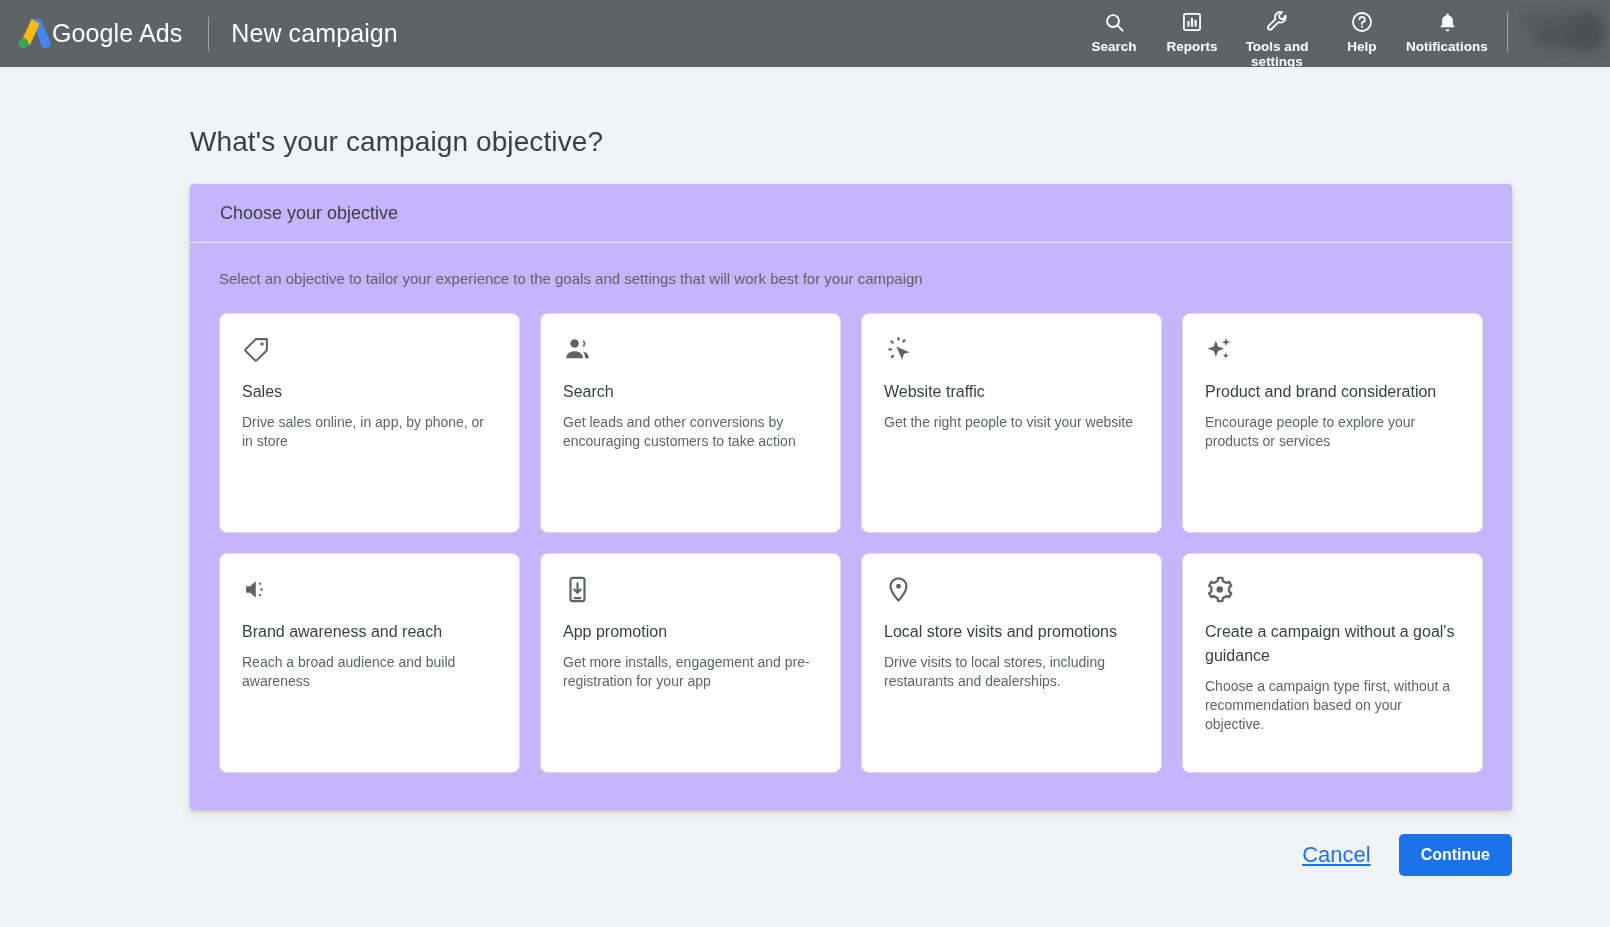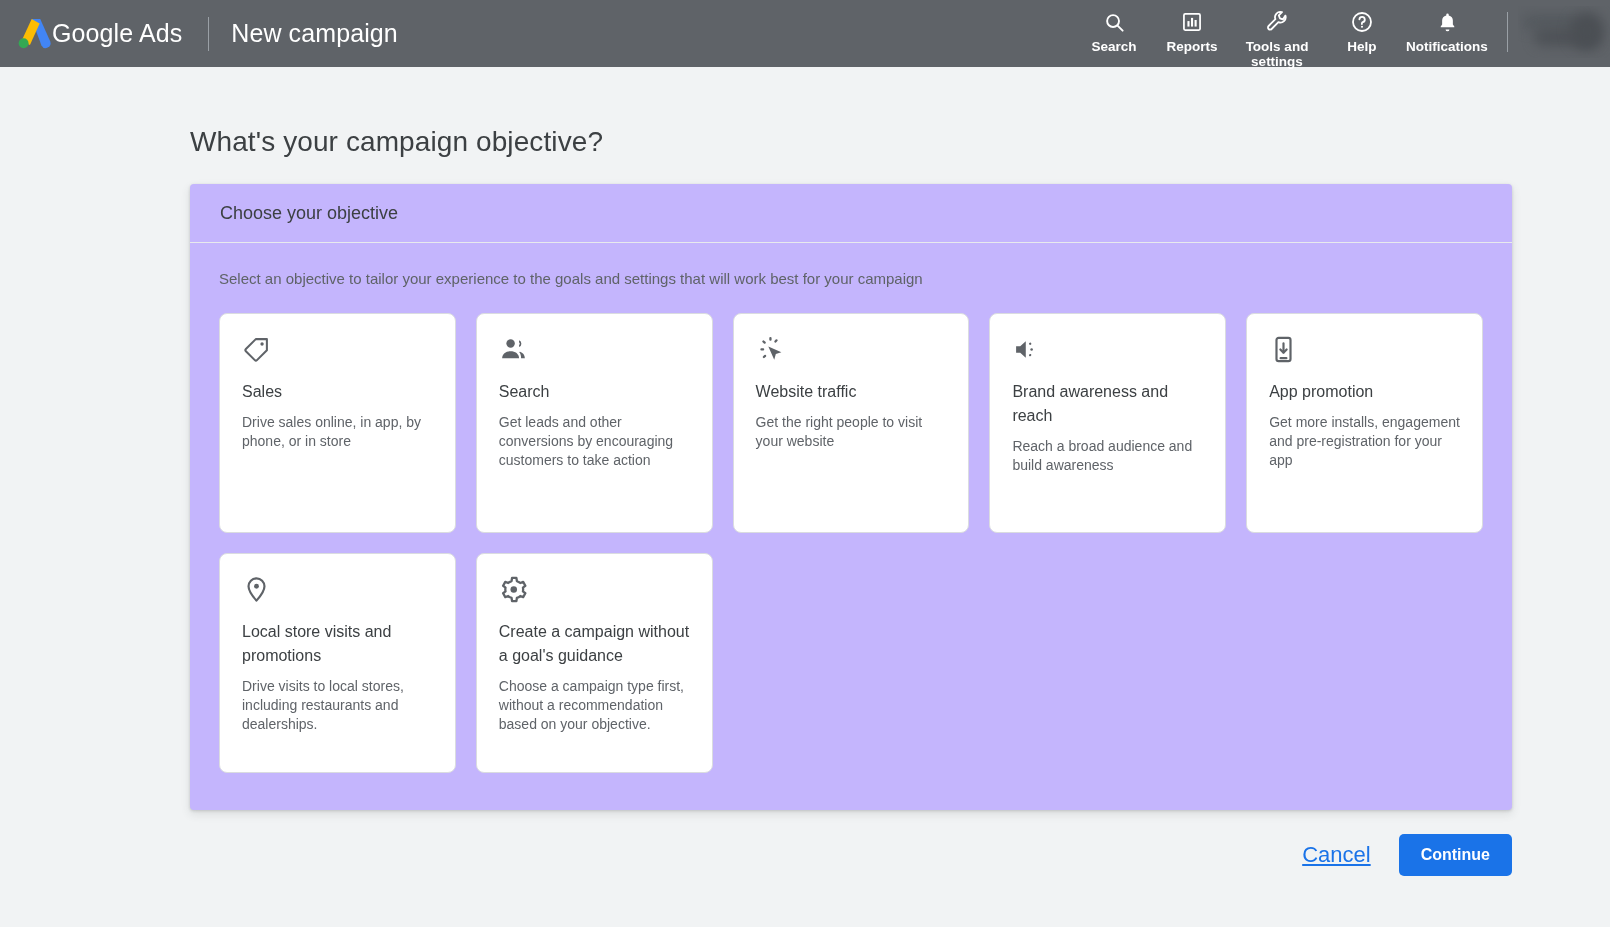--- a/index.html
+++ b/index.html
@@ -116,21 +116,21 @@
   }
   .panel-body { padding: 27px 29px 37px 29px; }
   .panel-subtitle {
     font-size: 15px;
     color: #5f6368;
     margin: 0 0 26px 0;
   }
 
   .grid {
     display: grid;
-    grid-template-columns: repeat(5, 1fr);
+    grid-template-columns: repeat(4, 1fr);
     column-gap: 29px;
     row-gap: 28px;
     gap: 20px;
   }
   .obj-card {
     border: 1px solid #dadce0;
     border-radius: 8px;
     min-height: 220px;
     padding: 21px 22px 18px 22px;
     background: #ffffff;
@@ -312,20 +312,31 @@
               <rect x="3.6" y="10.9" width="3.2" height="1.9" rx=".9"></rect>
               <rect x="15.6" y="3.3" width="1.9" height="3.2" rx=".9" transform="rotate(42 16.5 4.9)"></rect>
               <rect x="5.1" y="4.9" width="3.2" height="1.9" rx=".9" transform="rotate(42 6.7 5.8)"></rect>
               <rect x="5.4" y="16.8" width="3.2" height="1.9" rx=".9" transform="rotate(-42 7 17.7)"></rect>
             </svg>
           </div>
           <div class="obj-title">Website traffic</div>
           <div class="obj-desc">Get the right people to visit your website</div>
         </div>
 
+        <div class="obj-card">
+          <div class="obj-icon">
+            <svg width="29" height="29" viewBox="0 0 24 24" fill="#5f6368">
+              <path d="M9 4.6 10.8 9.6 15.8 11.4 10.8 13.2 9 18.2 7.2 13.2 2.2 11.4 7.2 9.6z"></path>
+              <path d="M17.4 2.4 18.3 5 20.9 5.9 18.3 6.8 17.4 9.4 16.5 6.8 13.9 5.9 16.5 5z"></path>
+              <path d="M17.2 14.4 17.9 16.3 19.8 17 17.9 17.7 17.2 19.6 16.5 17.7 14.6 17 16.5 16.3z"></path>
+            </svg>
+          </div>
+          <div class="obj-title">Product and brand consideration</div>
+          <div class="obj-desc">Encourage people to explore your products or services</div>
+        </div>
 
         <div class="obj-card">
           <div class="obj-icon">
             <svg width="29" height="29" viewBox="0 0 24 24" fill="#5f6368">
               <path d="M3.4 9.3h3.4L11.4 5.2v13.6L6.8 14.7H3.4z"></path>
               <rect x="14.1" y="6.3" width="1.9" height="1.9" rx=".95" transform="rotate(-25 15 7.2)"></rect>
               <rect x="15.2" y="10.9" width="2.1" height="2.1" rx="1.05"></rect>
               <rect x="14.1" y="15.7" width="1.9" height="1.9" rx=".95" transform="rotate(25 15 16.6)"></rect>
             </svg>
           </div>

